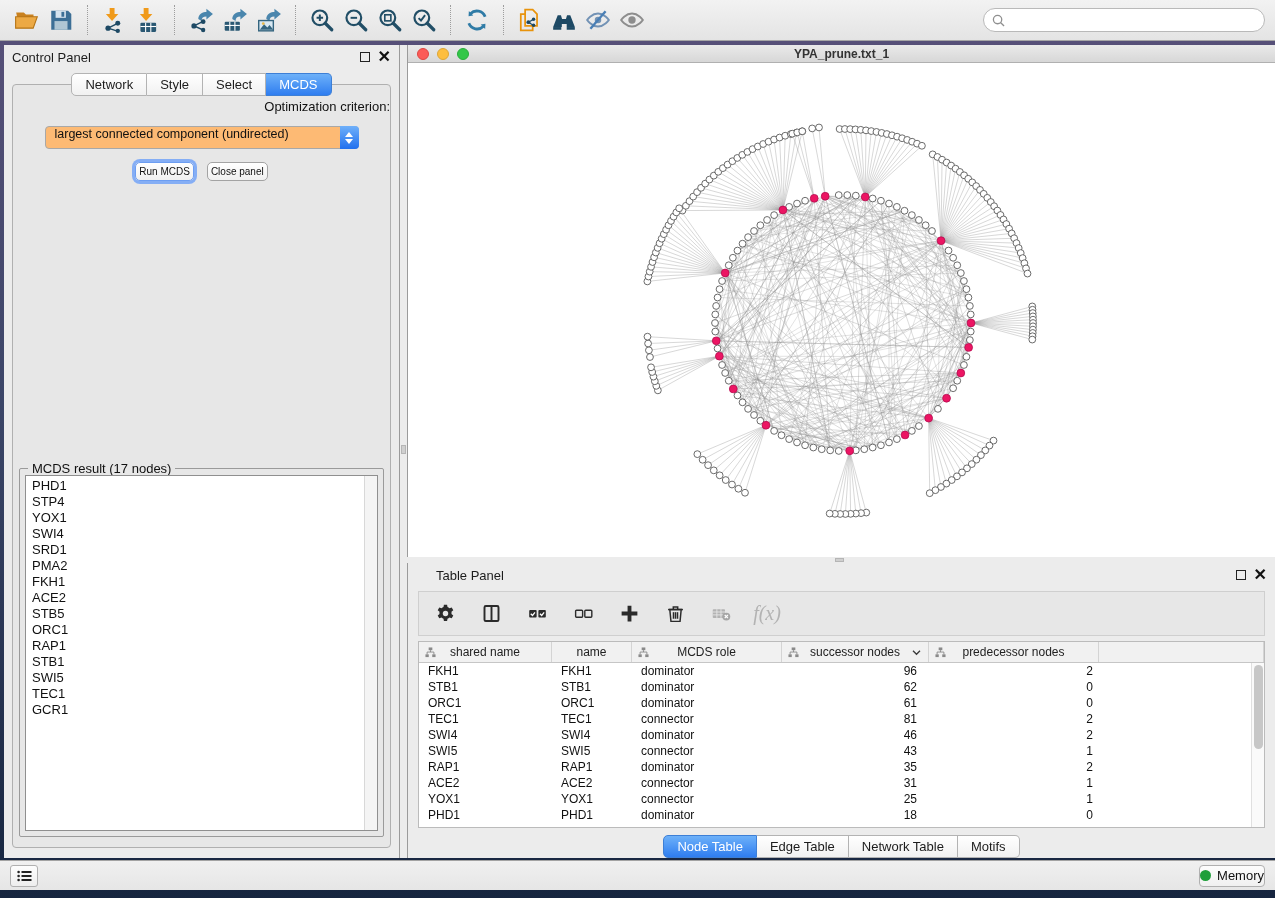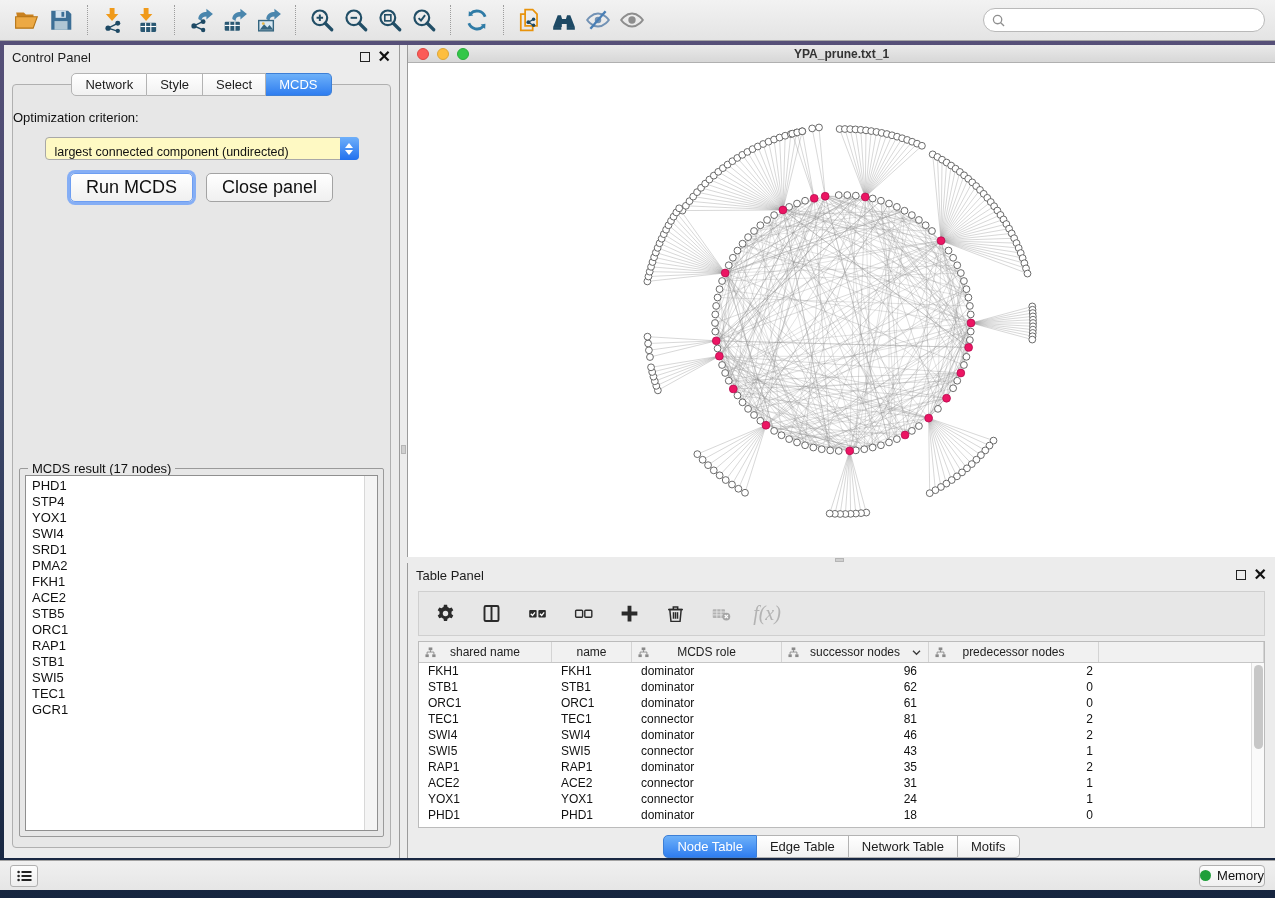--- a/index.html
+++ b/index.html
@@ -41,38 +41,38 @@
     border:1px solid #b3b3b3; border-left:none; padding:3px 13px; cursor:default;
   }
   .seg-tab:first-child { border-left:1px solid #b3b3b3; border-radius:5px 0 0 5px; }
   .seg-tab:last-child { border-radius:0 5px 5px 0; }
   .seg-tab.selected { background:linear-gradient(#6db1f9,#2f7df0); color:#fff; border-color:#3d7fd6; }
   .cp-tabs { position:absolute; left:0; top:28px; width:100%; display:flex; justify-content:center; z-index:2; }
   .cp-content {
     position:absolute; left:8px; right:8px; top:39px; bottom:10px;
     background:#e7e7e7; border:1px solid #b0b0b0; border-radius:4px;
   }
-  .opt-label { margin-top:25px; text-align:left; font-size:13px; color:#111; }
+  .opt-label { margin-top:14px; text-align:right; font-size:13px; color:#111; }
   .opt-select {
-    margin:12px auto 0; width:314px; height:23px; background:#fef9c3;
-    border:1px solid #a8a8a8; border-radius:4px; display:flex; align-items:flex-end;
+    margin:12px auto 0; width:314px; height:23px; background:#fdba74;
+    border:1px solid #a8a8a8; border-radius:4px; display:flex; align-items:flex-start;
   }
   .opt-select .sel-text { flex:1; font-size:12.5px; color:#111; padding-left:9px; white-space:nowrap; overflow:hidden; }
   .stepper {
     width:19px; height:23px; margin:-1px -1px -1px 0; border-radius:0 4px 4px 0;
     background:linear-gradient(#6fb0fa,#2170ee); display:flex; flex-direction:column;
     align-items:center; justify-content:center; gap:2px;
   }
   .stepper .up { width:0;height:0;border-left:4px solid transparent;border-right:4px solid transparent;border-bottom:5px solid #fff; }
   .stepper .dn { width:0;height:0;border-left:4px solid transparent;border-right:4px solid transparent;border-top:5px solid #fff; }
   .cp-buttons { margin-top:13px; display:flex; justify-content:center; gap:13px; }
   .mac-btn {
-    font-family:"Liberation Sans",sans-serif; font-size:18px; color:#111;
+    font-family:"Liberation Sans",sans-serif; font-size:10px; color:#111;
     background:linear-gradient(#ffffff,#f0f0f0); border:1px solid #a3a3a3;
-    border-radius:5px; padding:3px 15px; cursor:default;
+    border-radius:5px; padding:3px 3px; cursor:default;
   }
   .mac-btn.focus-ring { box-shadow:0 0 0 3px rgba(100,155,250,.75); border-color:#6d9ef2; }
   .result-group {
     position:absolute; left:6px; right:6px; top:383px; bottom:10px;
     border:1px solid #9a9a9a; border-radius:2px;
   }
   .result-legend {
     position:absolute; top:-8px; left:8px; background:#e7e7e7; padding:0 4px;
     font-size:13px; color:#111;
   }
@@ -104,21 +104,21 @@
   .net-title { font-size:12px; font-weight:bold; color:#333; font-stretch:condensed; }
   .net-canvas { position:absolute; left:0; top:19px; right:0; bottom:0; background:#fff; overflow:hidden; }
   
   .v-splitter { position:absolute; left:400px; top:45px; width:7px; height:813px; background:#ececec; }
   .v-handle { position:absolute; left:1px; top:400px; width:5px; height:9px; background:#cfcfcf; border:1px solid #b5b5b5; }
   .h-splitter { position:absolute; left:407px; top:557px; width:868px; height:6px; background:#ececec; }
   .h-handle { position:absolute; left:428px; top:1px; width:9px; height:4px; background:#cfcfcf; border:1px solid #b5b5b5; }
   
   .table-panel {
     position:absolute; left:407px; top:563px; width:868px; height:295px;
-    background:#ececec; border-left:1px solid #9b9b9b;
+    background:#ececec; border-left:1px solid #9b9b9b;padding-left:20px;
   }
   .tp-toolbar {
     position:absolute; left:10px; right:10px; top:28px; height:45px;
     background:#e7e7e7; border:1px solid #cfcfcf;
     display:flex; align-items:center; padding:0 14px; gap:22px;
   }
   .tp-icon { width:24px; height:24px; display:flex; align-items:center; justify-content:center; }
   .tp-icon svg { width:21px; height:21px; }
   .fx-label { font-family:"Liberation Serif",serif; font-style:italic; font-size:20px; color:#b3b3b3; }
   .data-table {
@@ -1276,21 +1276,21 @@
             <div class="td">ACE2</div>
             <div class="td">connector</div>
             <div class="td num">31</div>
             <div class="td num2">1</div>
             <div class="td"></div>
           </div>
           <div class="dt-row">
             <div class="td">YOX1</div>
             <div class="td">YOX1</div>
             <div class="td">connector</div>
-            <div class="td num">24</div>
+            <div class="td num">25</div>
             <div class="td num2">1</div>
             <div class="td"></div>
           </div>
           <div class="dt-row">
             <div class="td">PHD1</div>
             <div class="td">PHD1</div>
             <div class="td">dominator</div>
             <div class="td num">18</div>
             <div class="td num2">0</div>
             <div class="td"></div>

